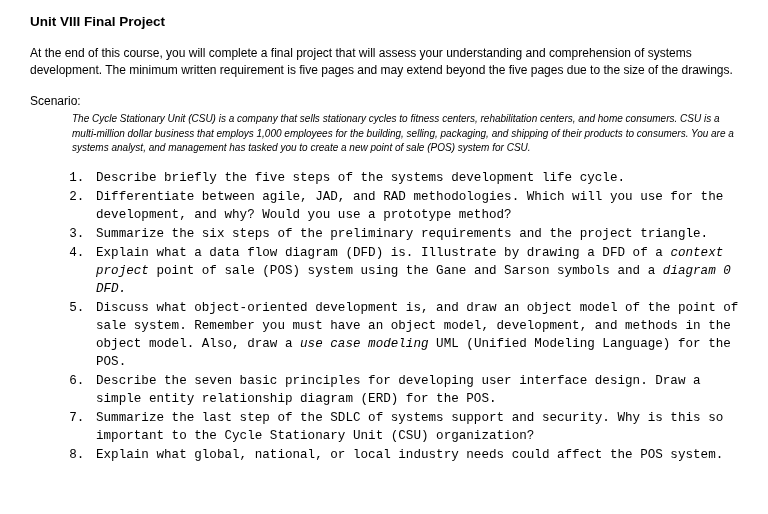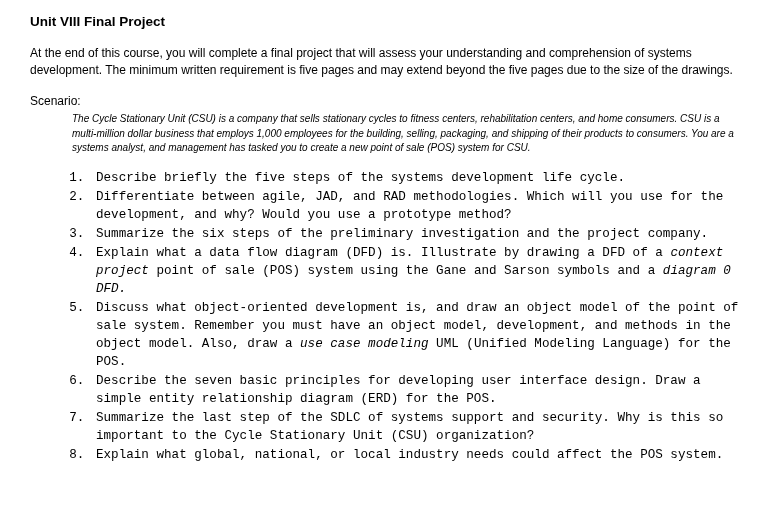--- a/index.html
+++ b/index.html
@@ -75,21 +75,21 @@
   <p class="para">At the end of this course, you will complete a final project that will assess your understanding and comprehension of systems development. The minimum written requirement is five pages and may extend beyond the five pages due to the size of the drawings.</p>
 
   <p class="scenario-label">Scenario:</p>
 
   <p class="scenario-body">The Cycle Stationary Unit (CSU) is a company that sells stationary cycles to fitness centers, rehabilitation centers, and home consumers. CSU is a multi-million dollar business that employs 1,000 employees for the building, selling, packaging, and shipping of their products to consumers. You are a systems analyst, and management has tasked you to create a new point of sale (POS) system for CSU.</p>
 
 
   <ol class="req-list" id="req-list">
       <li><span>Describe briefly the five steps of the systems development life cycle.</span></li>
       <li><span>Differentiate between agile, JAD, and RAD methodologies. Which will you use for the development, and why? Would you use a prototype method?</span></li>
-      <li><span>Summarize the six steps of the preliminary investigation and the project company.</span></li>
+      <li><span>Summarize the six steps of the preliminary requirements and the project triangle.</span></li>
       <li><span>Explain what a data flow diagram (DFD) is. Illustrate by drawing a DFD of a </span><span class="it">context project</span><span> point of sale (POS) system using the Gane and Sarson symbols and a </span><span class="it">diagram 0 DFD.</span></li>
       <li><span>Discuss what object-oriented development is, and draw an object model of the point of sale system. Remember you must have an object model, development, and methods in the object model. Also, draw a </span><span class="it">use case modeling</span><span> UML (Unified Modeling Language) for the POS.</span></li>
       <li><span>Describe the seven basic principles for developing user interface design. Draw a simple entity relationship diagram (ERD) for the POS.</span></li>
       <li><span>Summarize the last step of the SDLC of systems support and security. Why is this so important to the Cycle Stationary Unit (CSU) organization?</span></li>
       <li><span>Explain what global, national, or local industry needs could affect the POS system.</span></li>
     </ol>
 
 </div>
 
 </body></html>

